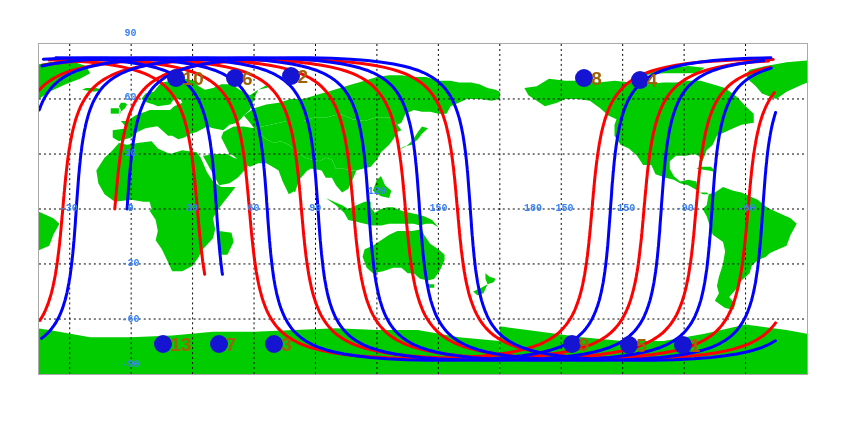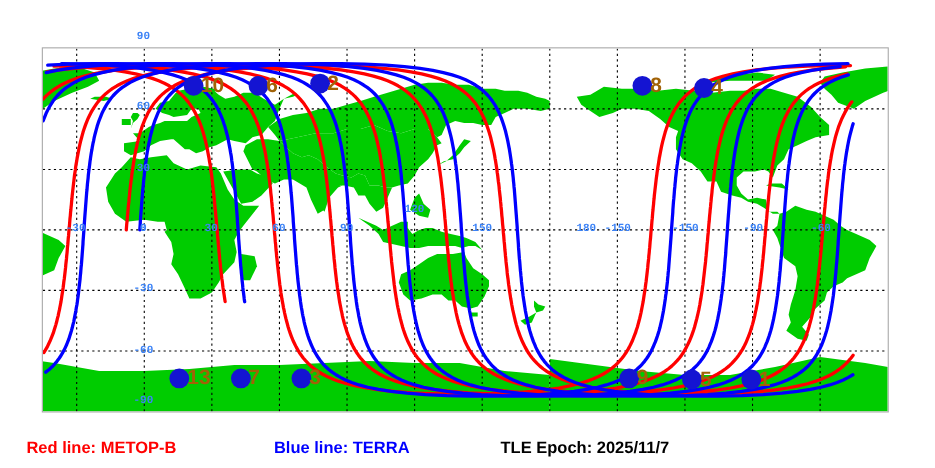--- a/index.html
+++ b/index.html
@@ -197,19 +197,14 @@
       <div class="satmark" style="left: 274.133px; top: 343.644px; background: rgb(20, 20, 210);"></div>
       <div class="satnum" style="left: 281.133px; top: 343.644px;">3</div>
       <div class="satmark" style="left: 571.867px; top: 343.644px; background: rgb(20, 20, 210);"></div>
       <div class="satnum" style="left: 578.867px; top: 343.644px;">9</div>
       <div class="satmark" style="left: 629.36px; top: 345.489px; background: rgb(20, 20, 210);"></div>
       <div class="satnum" style="left: 636.36px; top: 345.489px;">5</div>
       <div class="satmark" style="left: 682.747px; top: 345.489px; background: rgb(20, 20, 210);"></div>
       <div class="satnum" style="left: 689.747px; top: 345.489px;">1</div>
     </div>
 
-  <div id="legend">
-    <span class="leg" id="leg-red">Red line: METOP-B</span>
-    <span class="leg" id="leg-blue">Blue line: TERRA</span>
-    <span class="leg" id="leg-epoch">TLE Epoch: 2025/11/7</span>
-  </div>
 
 </div>
 
 </body></html>

